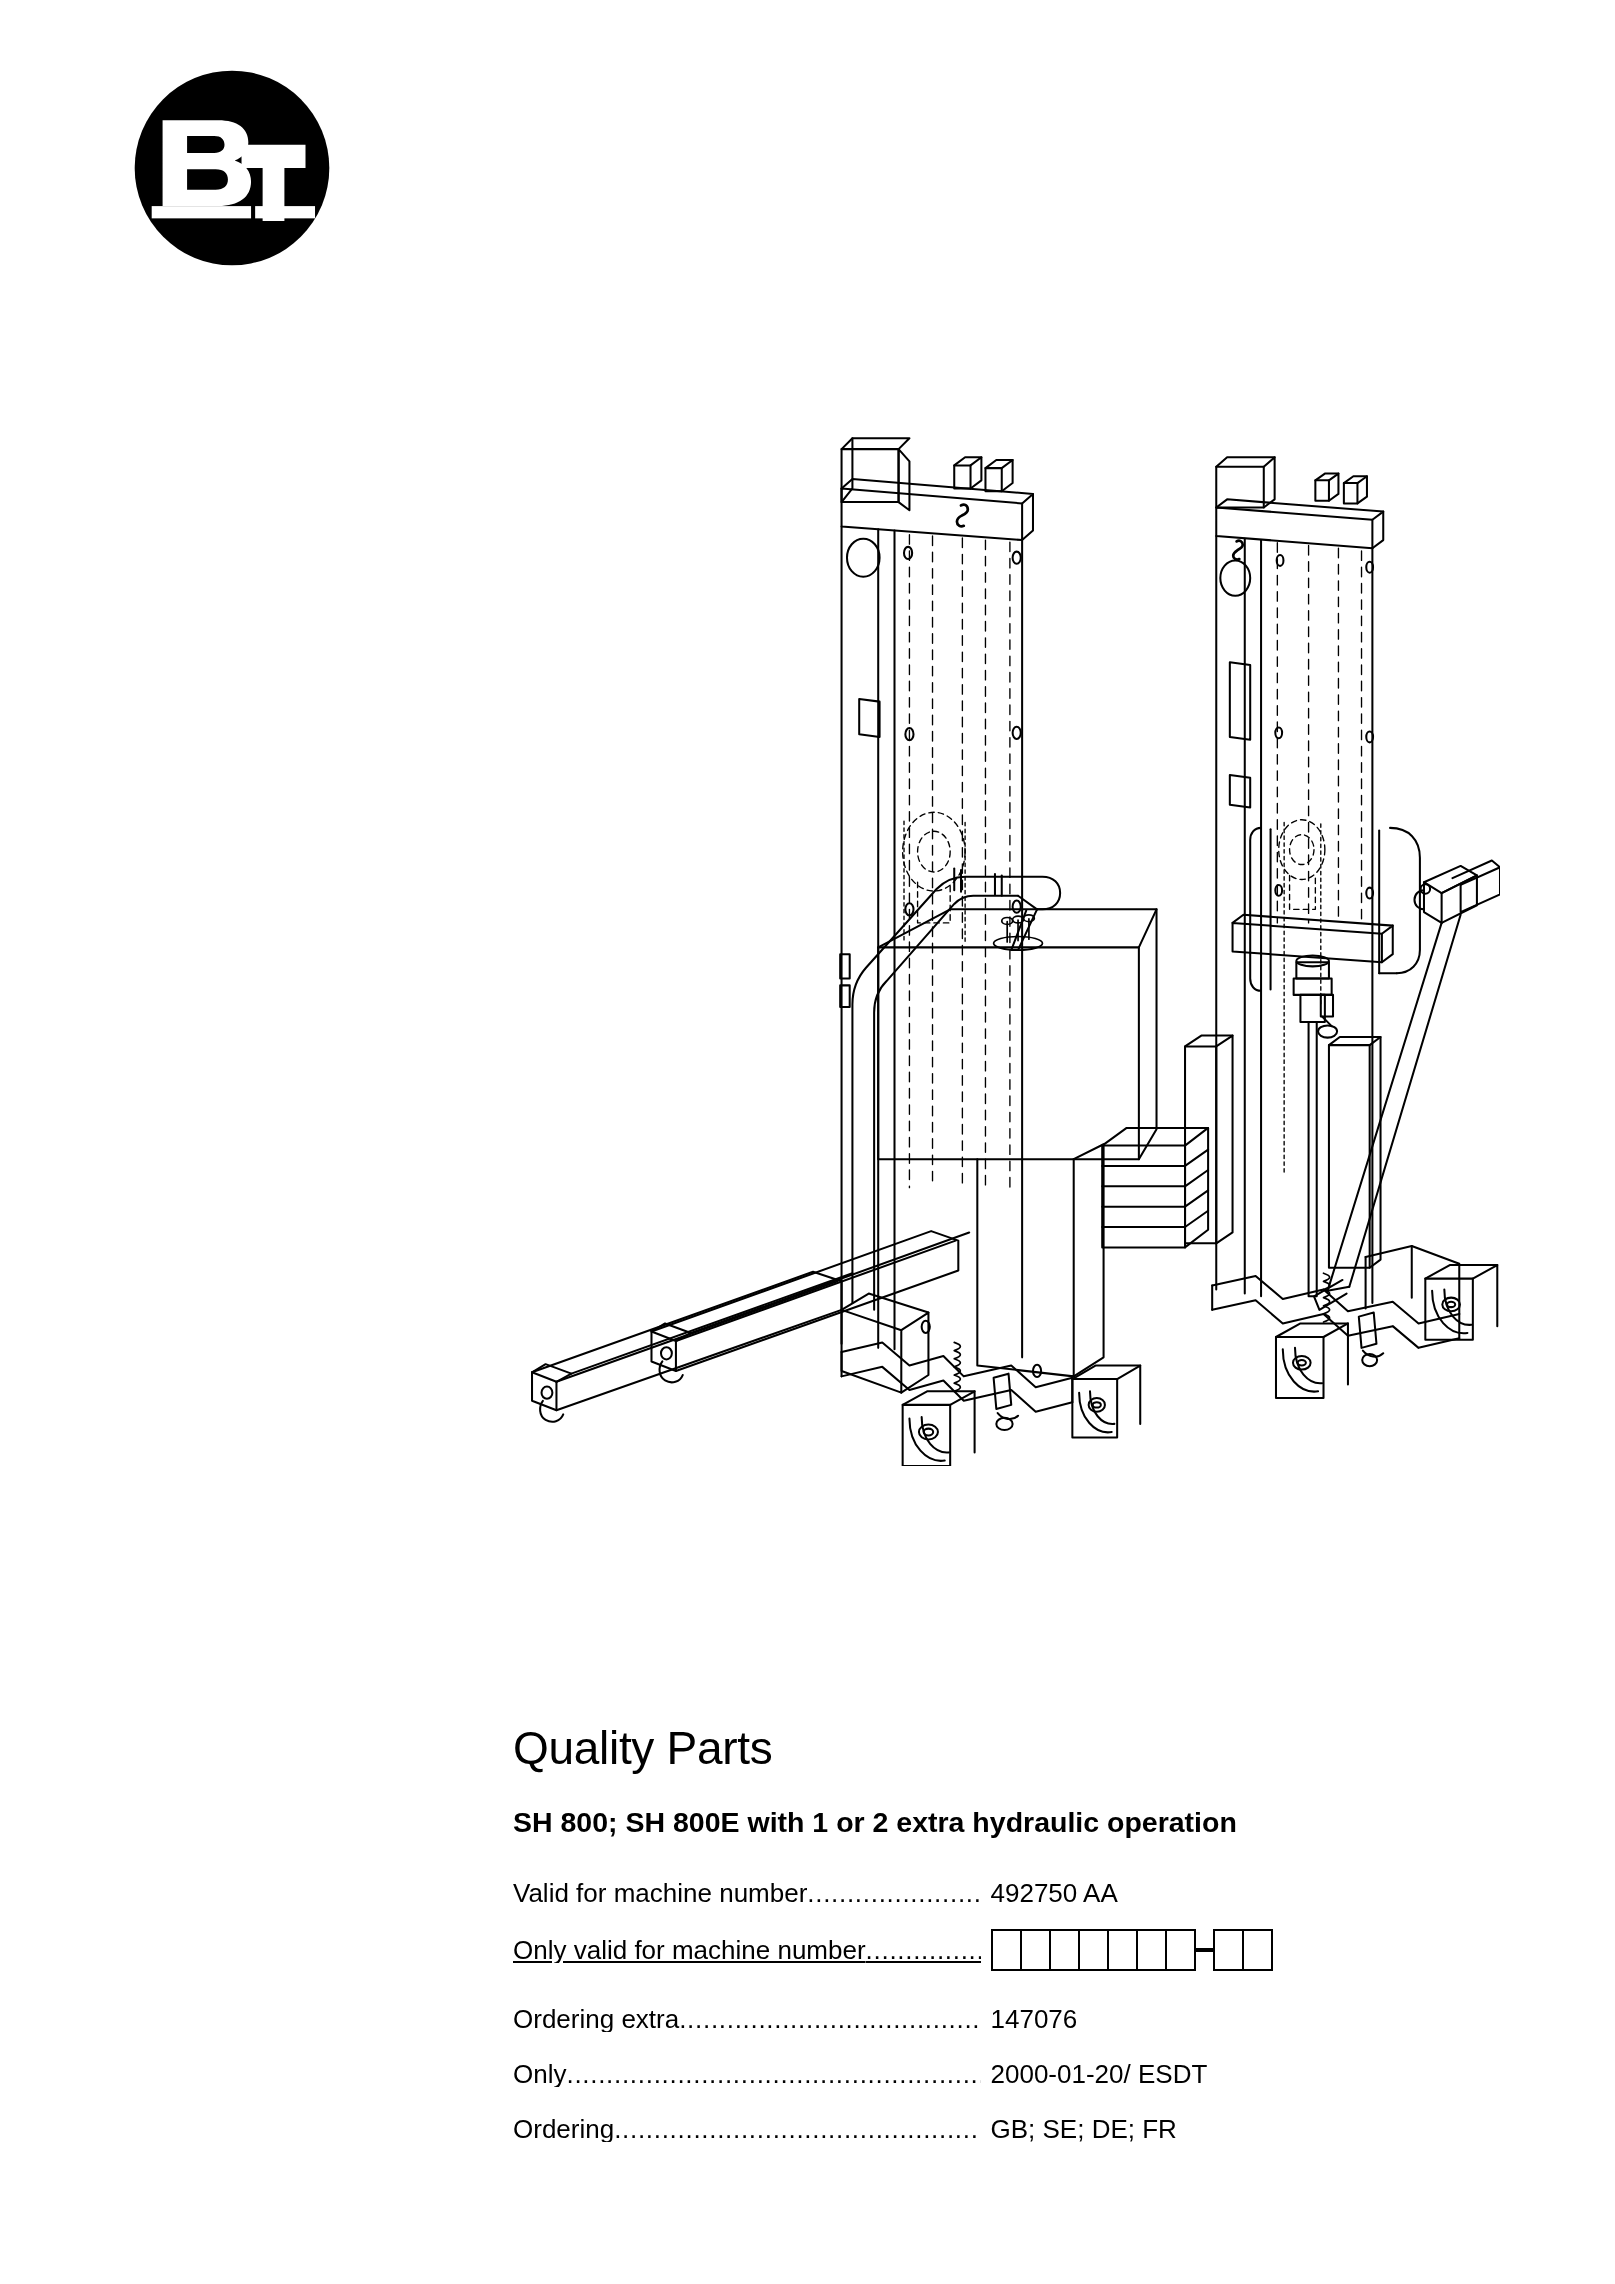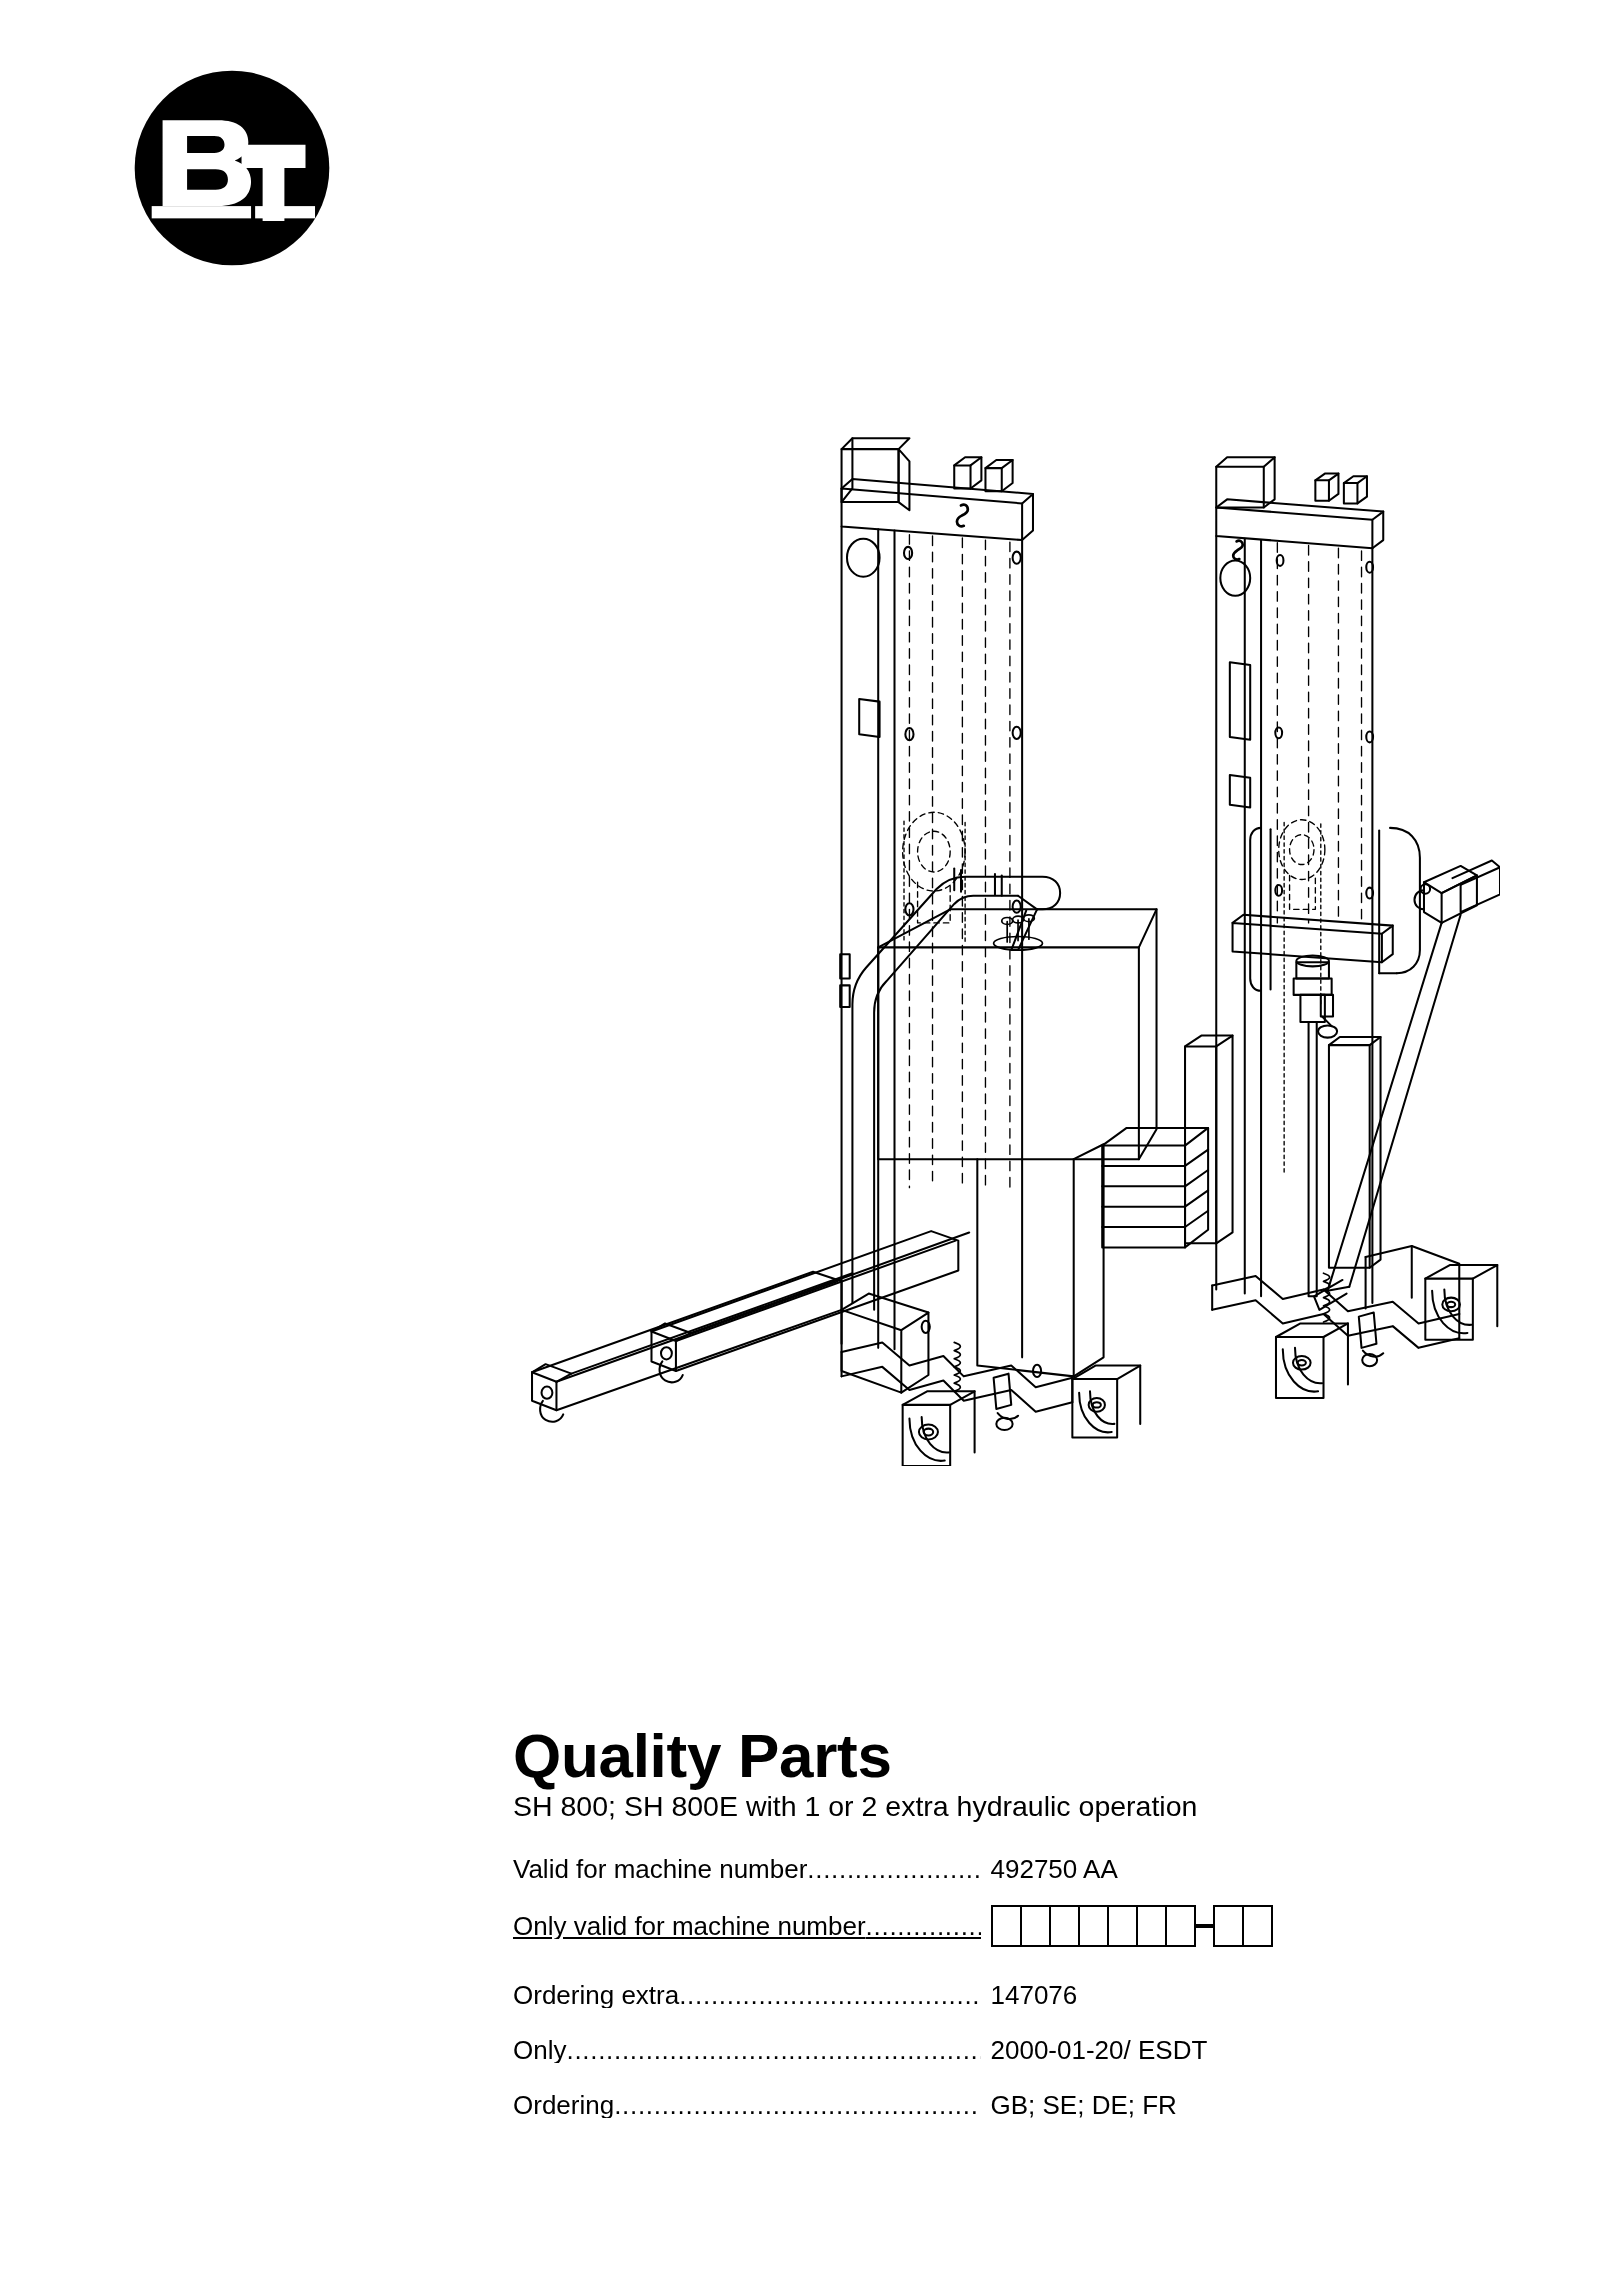--- a/index.html
+++ b/index.html
@@ -46,33 +46,33 @@
 
   
   .textblock {
     position: absolute;
     left: 513px;
     top: 1725px;
     width: 1059px;
   }
 
   .doc-title {
-    font-size: 62px;
-    font-weight: bold;
+    font-size: 46px;
+    font-weight: normal;
     letter-spacing: -0.3px;
     line-height: 1.0;
-    margin-bottom: 4px;
+    margin-bottom: 36px;
     white-space: nowrap;
   }
 
   .doc-subtitle {
     font-size: 28.5px;
-    font-weight: normal;
+    font-weight: bold;
     line-height: 1.1;
-    margin-bottom: 22px;
+    margin-bottom: 30px;
     white-space: nowrap;
   }
 
   
   .field-row {
     display: flex;
     align-items: baseline;
     font-size: 26px;
     line-height: 1.0;
     margin-bottom: 25px;

